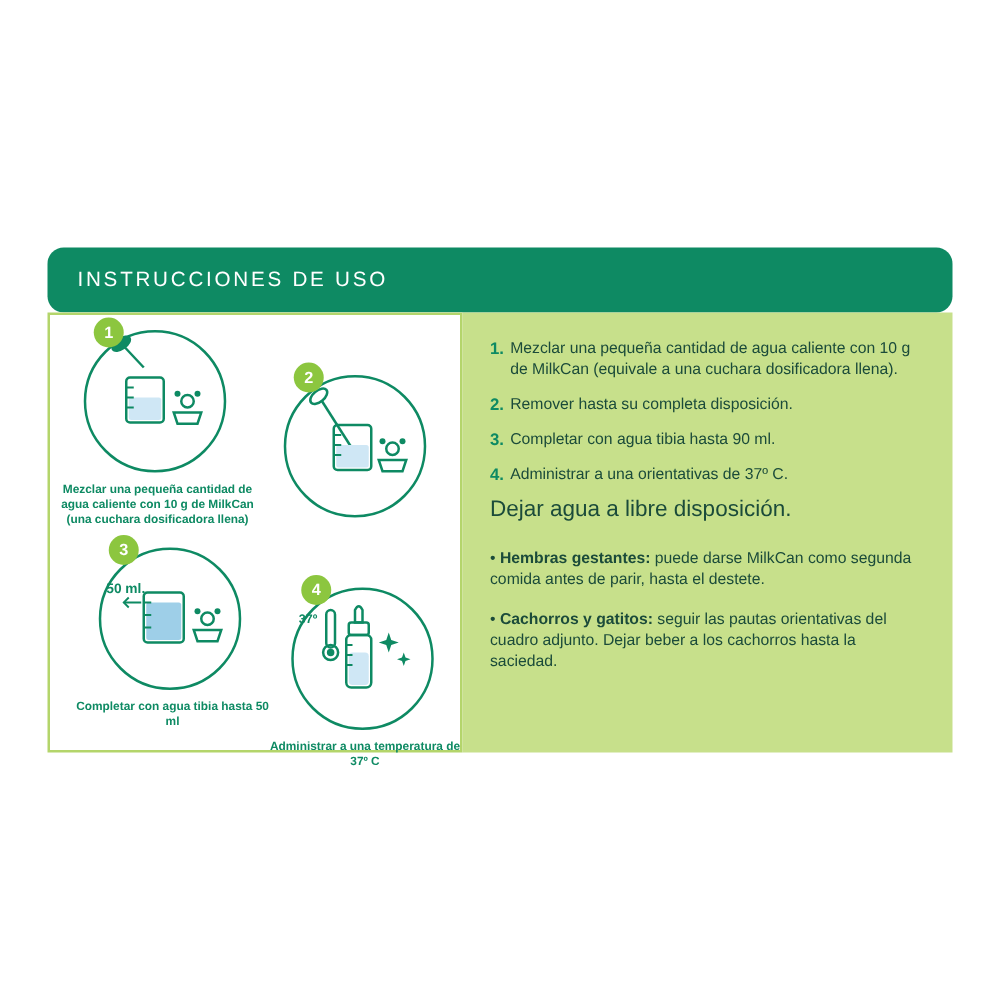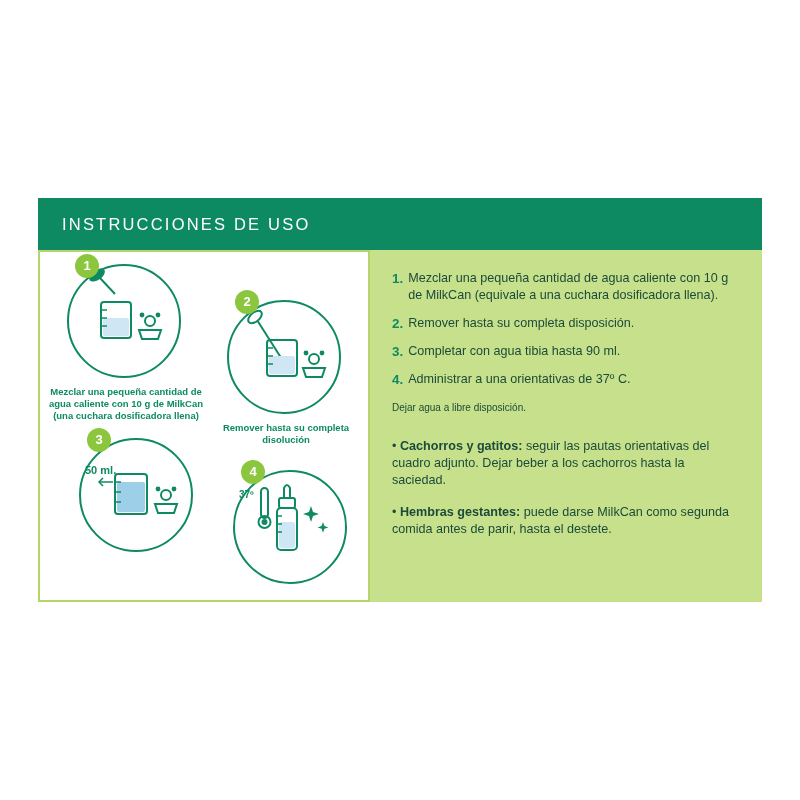--- a/index.html
+++ b/index.html
@@ -25,20 +25,21 @@
   }
 
   
   .header {
     height: 52px;
     background: #0e8a63;
     display: flex;
     align-items: center;
     padding-left: 24px;
     box-sizing: border-box;
+    border-radius: 13px;
   }
   .header-title {
     color: #ffffff;
     font-size: 16.5px;
     letter-spacing: 2.2px;
     font-weight: 400;
   }
 
   
   .body {
@@ -136,21 +137,21 @@
   .num {
     color: #0e8a63;
     font-weight: bold;
     margin-right: 5px;
     flex: 0 0 auto;
     font-size: 13.4px;
   }
   .num-text { flex: 1 1 auto; }
 
   .plain-line {
-    font-size: 10px;
+    font-size: 18px;
     line-height: 17px;
     color: #1b4b3a;
     margin-bottom: 22px;
   }
 
   .bullet-block {
     font-size: 12.6px;
     line-height: 17px;
     color: #1b4b3a;
     margin-bottom: 15px;
@@ -206,21 +207,20 @@
               <rect x="42" y="56" width="26" height="18" rx="2" fill="#cfe7f5"></rect>
               <line x1="40" y1="48" x2="46" y2="48" stroke="#0e8a63" stroke-width="1.5"></line>
               <line x1="40" y1="56" x2="46" y2="56" stroke="#0e8a63" stroke-width="1.5"></line>
               <line x1="40" y1="64" x2="46" y2="64" stroke="#0e8a63" stroke-width="1.5"></line>
               <path d="M76 68 h22 l-3 9 h-16 z" fill="none" stroke="#0e8a63" stroke-width="2"></path>
               <circle cx="87" cy="59" r="5" fill="none" stroke="#0e8a63" stroke-width="2"></circle>
               <circle cx="79" cy="53" r="2.4" fill="#0e8a63"></circle>
               <circle cx="95" cy="53" r="2.4" fill="#0e8a63"></circle>
             </svg>
           </div>
-          <div class="caption">Remover hasta su completa disolución</div>
         </div>
 
         <div class="step step-3">
           <div class="circle-wrap">
             <div class="badge">3</div>
             <div class="circle"></div>
             <svg class="art" viewBox="0 0 114 114">
               <text x="6" y="36" font-family="Liberation Sans, sans-serif" font-size="11" font-weight="bold" fill="#0e8a63">50 ml.</text>
               <line x1="20" y1="44" x2="34" y2="44" stroke="#0e8a63" stroke-width="1.5"></line>
               <polyline points="24,40 20,44 24,48" fill="none" stroke="#0e8a63" stroke-width="1.5"></polyline>
@@ -228,20 +228,21 @@
               <rect x="38" y="44" width="28" height="30" rx="2" fill="#9ecfe8"></rect>
               <line x1="36" y1="44" x2="42" y2="44" stroke="#0e8a63" stroke-width="1.5"></line>
               <line x1="36" y1="54" x2="42" y2="54" stroke="#0e8a63" stroke-width="1.5"></line>
               <line x1="36" y1="64" x2="42" y2="64" stroke="#0e8a63" stroke-width="1.5"></line>
               <path d="M76 66 h22 l-3 9 h-16 z" fill="none" stroke="#0e8a63" stroke-width="2"></path>
               <circle cx="87" cy="57" r="5" fill="none" stroke="#0e8a63" stroke-width="2"></circle>
               <circle cx="79" cy="51" r="2.4" fill="#0e8a63"></circle>
               <circle cx="95" cy="51" r="2.4" fill="#0e8a63"></circle>
             </svg>
           </div>
+          <div class="caption">Completar con agua tibia hasta 50 ml</div>
         </div>
 
         <div class="step step-4">
           <div class="circle-wrap">
             <div class="badge">4</div>
             <div class="circle"></div>
             <svg class="art" viewBox="0 0 114 114">
               <text x="6" y="28" font-family="Liberation Sans, sans-serif" font-size="10" font-weight="bold" fill="#0e8a63">37º</text>
 
               <rect x="28" y="18" width="7" height="30" rx="3.5" fill="none" stroke="#0e8a63" stroke-width="2"></rect>
@@ -253,20 +254,21 @@
               <rect x="44" y="38" width="20" height="42" rx="4" fill="none" stroke="#0e8a63" stroke-width="2"></rect>
               <rect x="46" y="52" width="16" height="26" rx="3" fill="#cfe7f5"></rect>
               <line x1="44" y1="46" x2="49" y2="46" stroke="#0e8a63" stroke-width="1.5"></line>
               <line x1="44" y1="54" x2="49" y2="54" stroke="#0e8a63" stroke-width="1.5"></line>
               <line x1="44" y1="62" x2="49" y2="62" stroke="#0e8a63" stroke-width="1.5"></line>
 
               <path d="M78 36 l2 6 l6 2 l-6 2 l-2 6 l-2 -6 l-6 -2 l6 -2 z" fill="#0e8a63"></path>
               <path d="M90 52 l1.4 4 l4 1.4 l-4 1.4 l-1.4 4 l-1.4 -4 l-4 -1.4 l4 -1.4 z" fill="#0e8a63"></path>
             </svg>
           </div>
+          <div class="caption">Administrar a una temperatura de 37º C</div>
         </div>
 
       </div>
     </div>
 
     <div class="right-col">
 
       <div class="num-item">
         <span class="num">1.</span>
         <span class="num-text">Mezclar una pequeña cantidad de agua caliente con 10 g de MilkCan (equivale a una cuchara dosificadora llena).</span>
@@ -284,23 +286,23 @@
 
       <div class="num-item">
         <span class="num">4.</span>
         <span class="num-text">Administrar a una orientativas de 37º C.</span>
       </div>
 
       <div class="plain-line">Dejar agua a libre disposición.</div>
 
       <div class="bullet-block">
         <span>•</span>
-        <b>Cachorros y gatitos:</b><span> seguir las pautas orientativas del cuadro adjunto. Dejar beber a los cachorros hasta la saciedad.</span>
+        <b>Hembras gestantes:</b><span> puede darse MilkCan como segunda comida antes de parir, hasta el destete.</span>
       </div>
 
       <div class="bullet-block">
         <span>•</span>
-        <b>Hembras gestantes:</b><span> puede darse MilkCan como segunda comida antes de parir, hasta el destete.</span>
+        <b>Cachorros y gatitos:</b><span> seguir las pautas orientativas del cuadro adjunto. Dejar beber a los cachorros hasta la saciedad.</span>
       </div>
 
     </div>
   </div>
 </div>
 
 </body></html>

